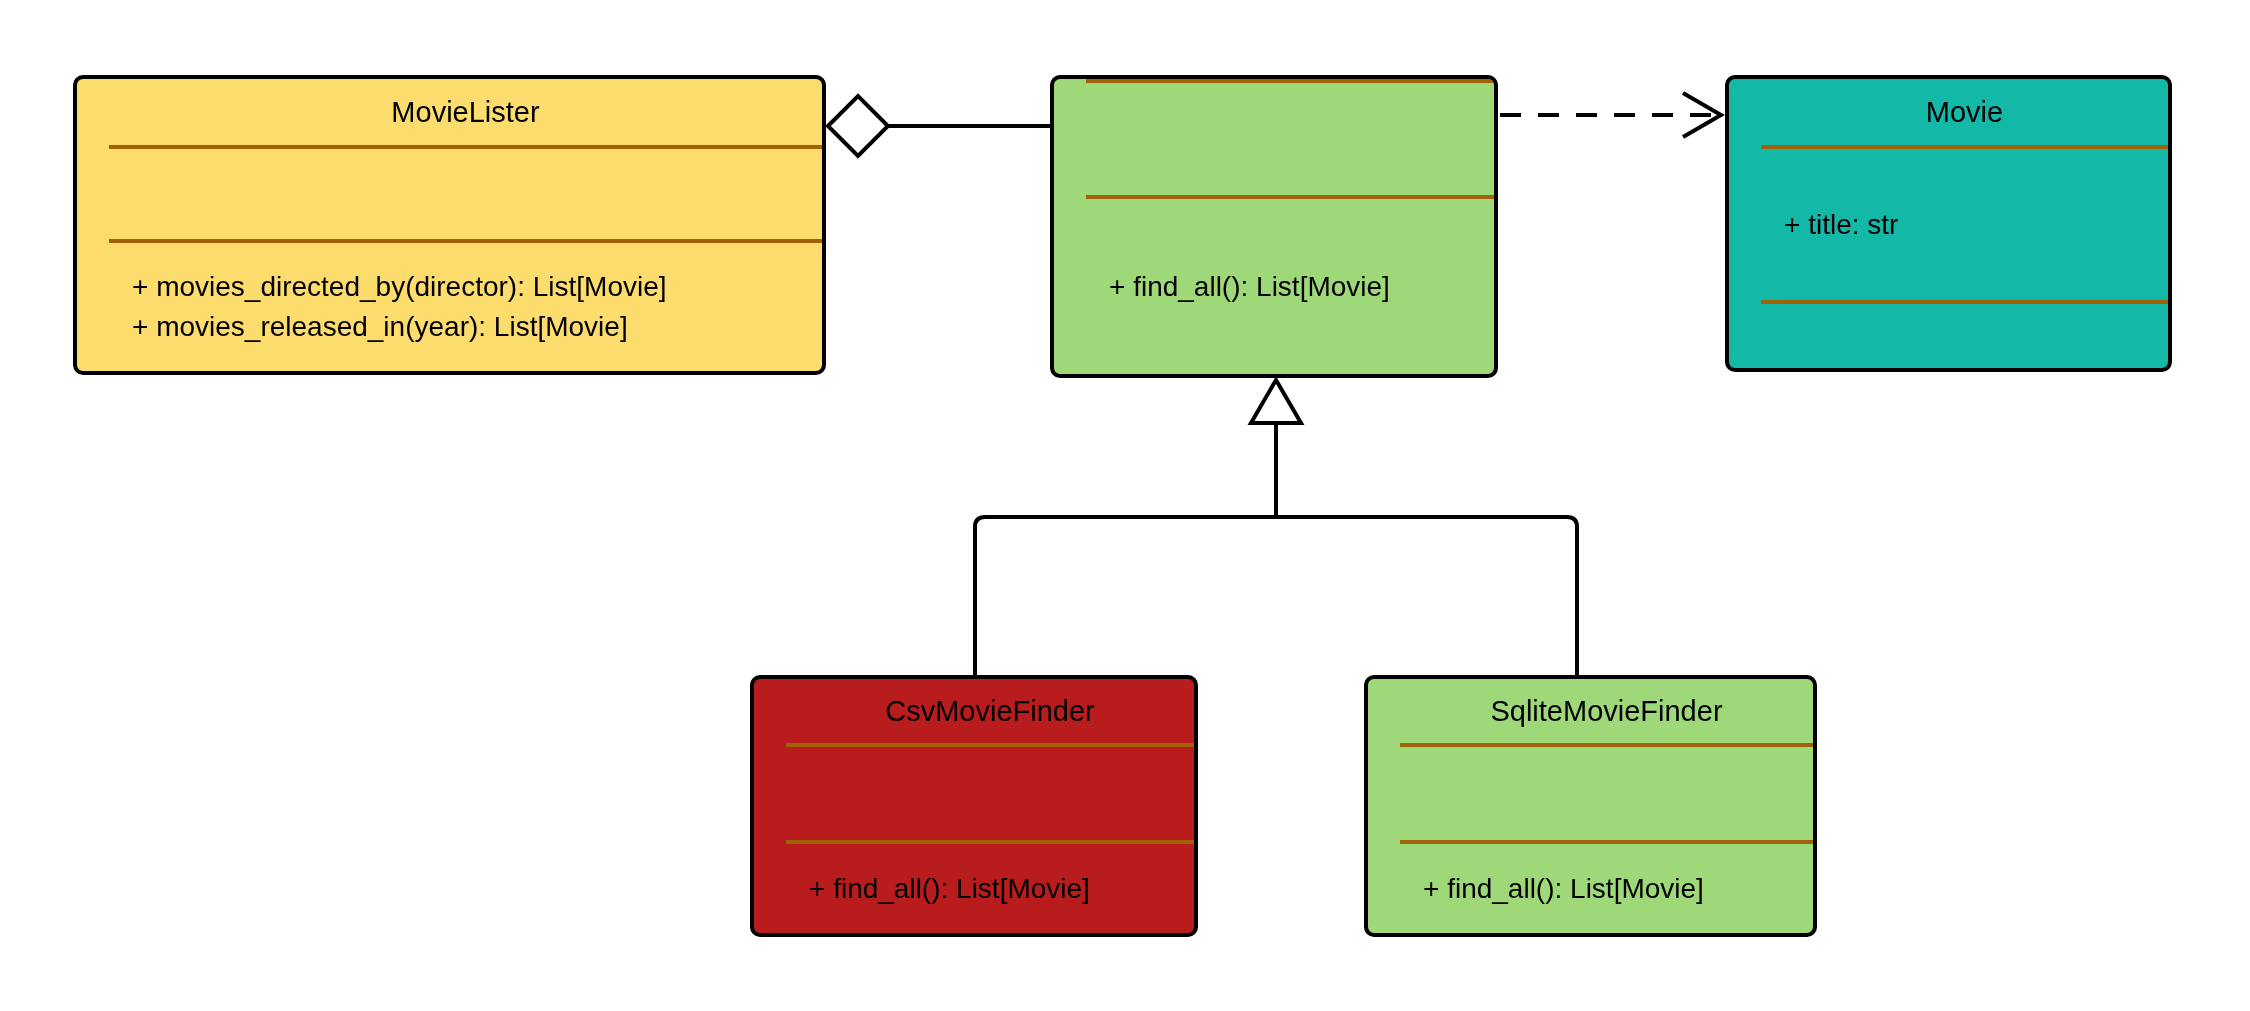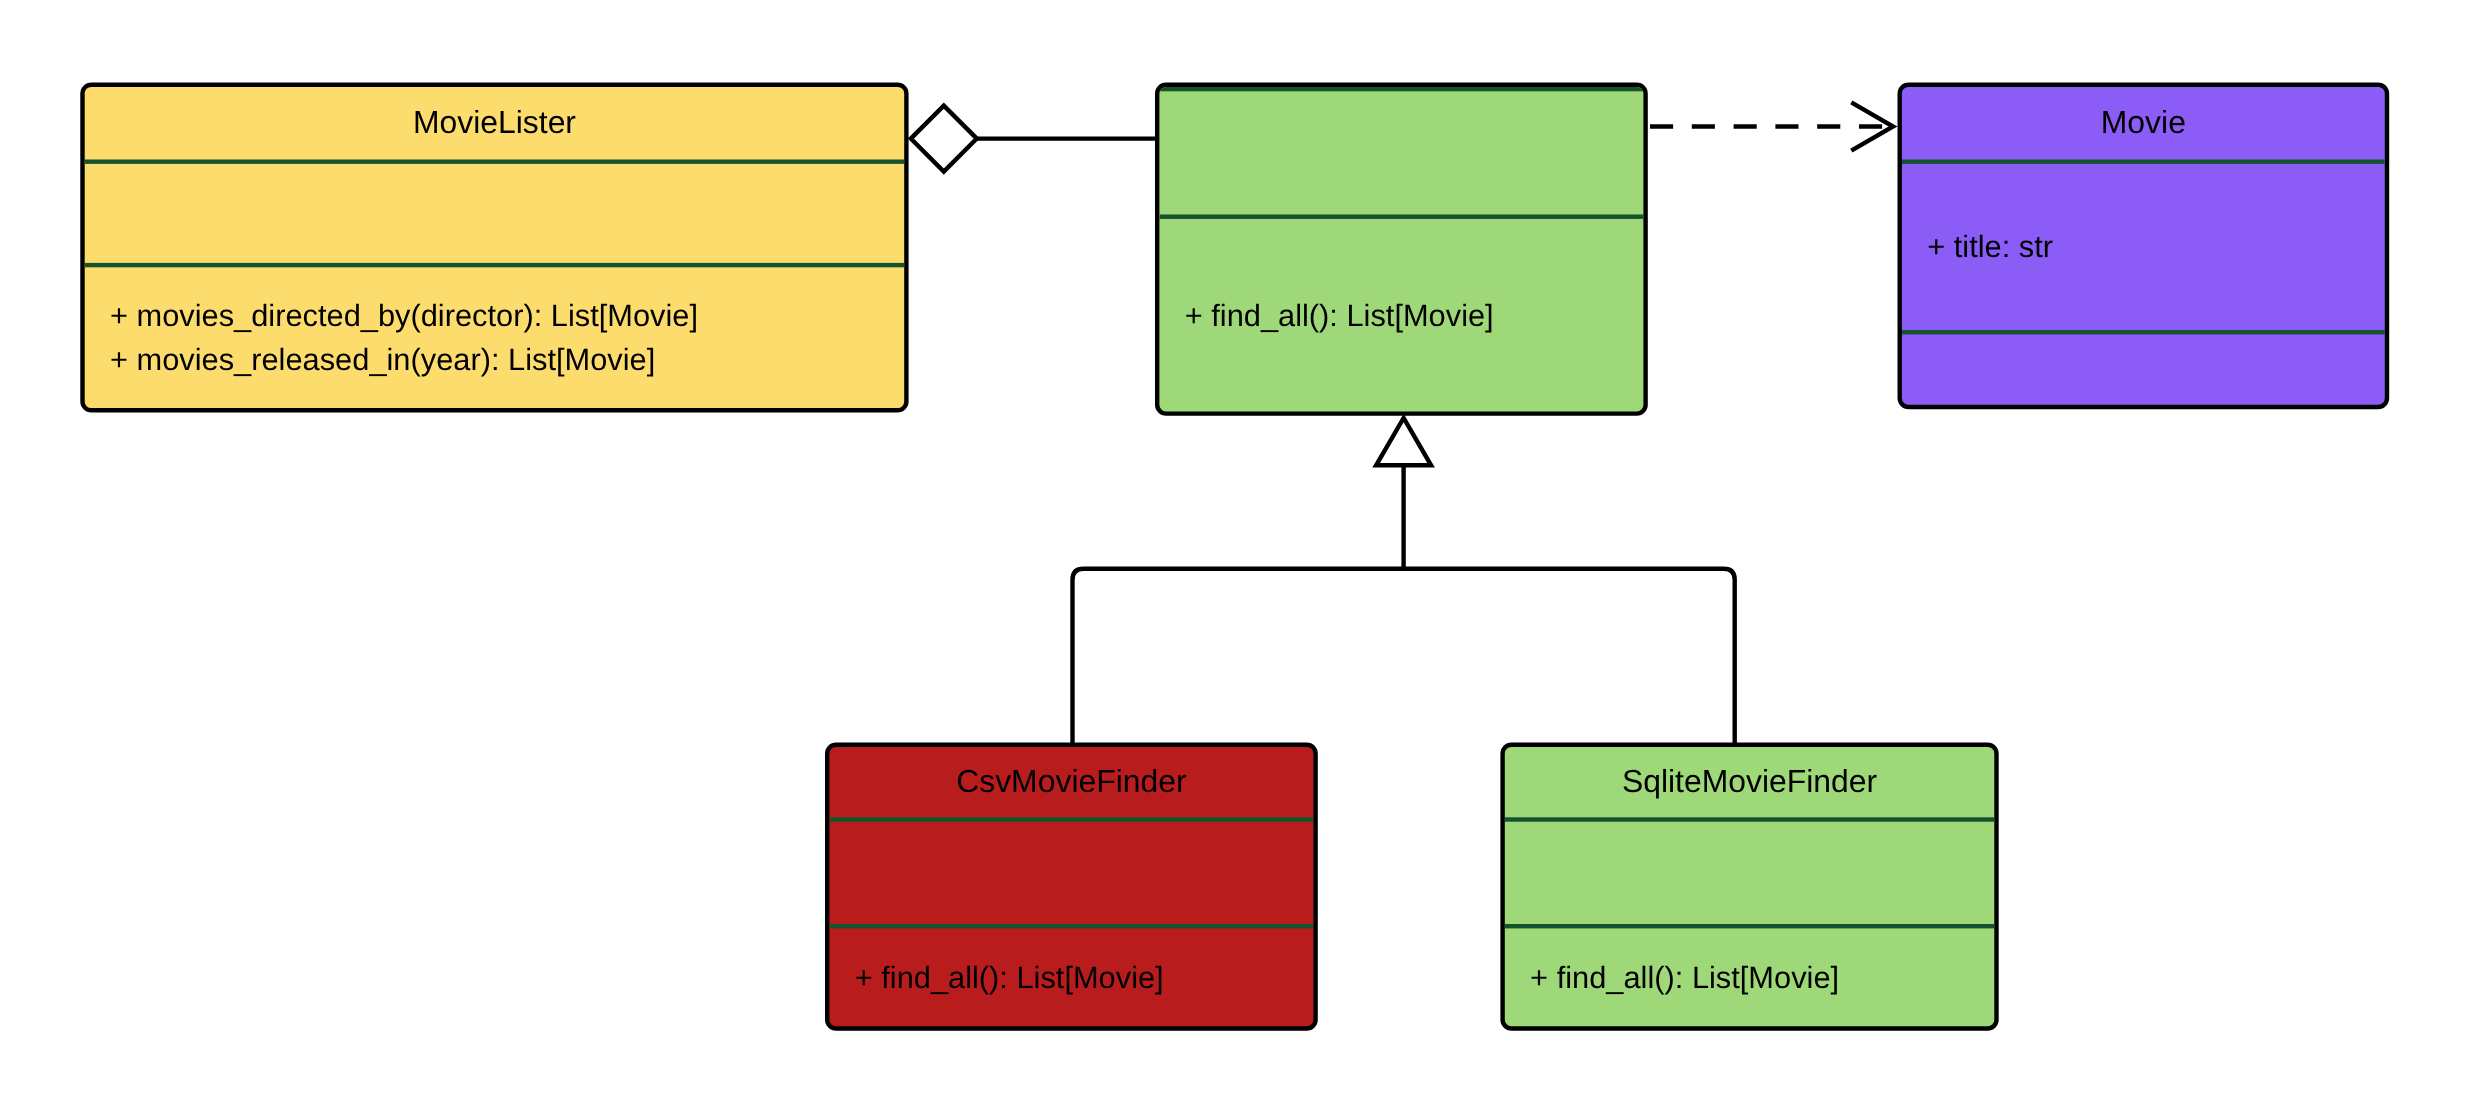--- a/index.html
+++ b/index.html
@@ -26,32 +26,33 @@
   }
   .uml-class {
     position: absolute;
     box-sizing: border-box;
     border: 4px solid #000000;
     border-radius: 10px;
     display: flex;
     flex-direction: column;
     z-index: 1;
     overflow: hidden;
+    padding-left: 32px;
   }
   .uml-class .title {
     box-sizing: border-box;
     display: flex;
     align-items: center;
     justify-content: center;
     font-size: 29px;
     flex: 0 0 auto;
   }
   .uml-class .compartment {
     box-sizing: border-box;
-    border-top: 4px solid #14532d;
+    border-top: 4px solid #a16207;
     display: flex;
     flex-direction: column;
     justify-content: center;
     padding-left: 23px;
     padding-right: 8px;
     flex: 0 0 auto;
   }
   .uml-class .compartment.grow {
     flex: 1 1 auto;
   }
@@ -115,21 +116,21 @@
     </div>
   </div>
 
   <div class="uml-class" id="box-moviefinder" style="background-color: rgb(159, 216, 120);">
     <div class="compartment attrs"></div>
     <div class="compartment grow">
       <div class="member">+ find_all(): List[Movie]</div>
     </div>
   </div>
 
-  <div class="uml-class" id="box-movie" style="background-color: #8b5cf6;">
+  <div class="uml-class" id="box-movie" style="background-color: #14b8a6;">
     <div class="title">Movie</div>
     <div class="compartment attrs">
       <div class="member">+ title: str</div>
     </div>
     <div class="compartment grow"></div>
   </div>
 
   <div class="uml-class" id="box-csvmoviefinder" style="background-color: #b91c1c;">
     <div class="title">CsvMovieFinder</div>
     <div class="compartment attrs"></div>

